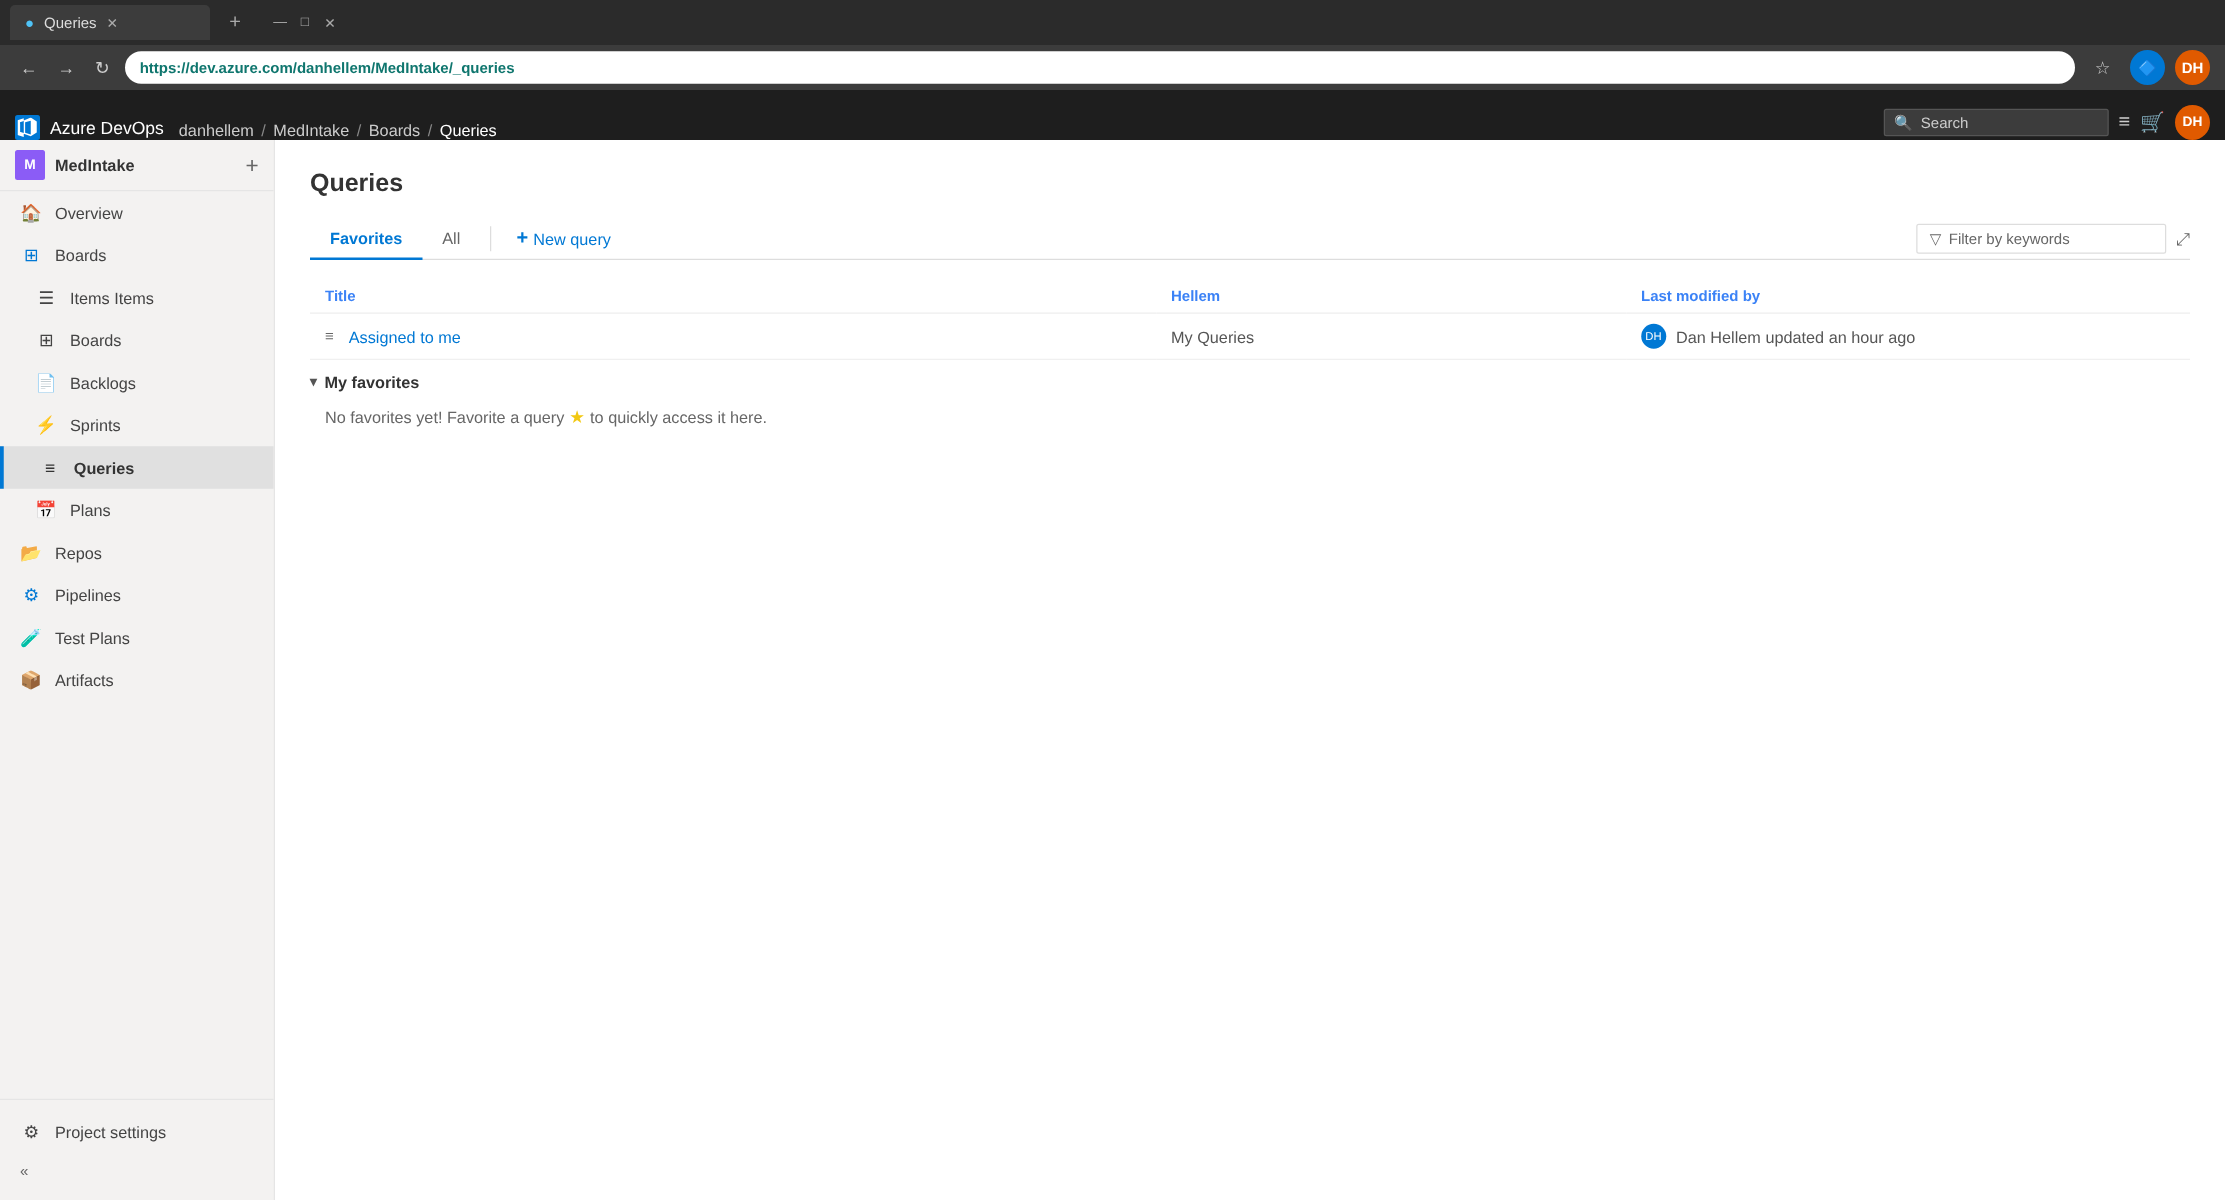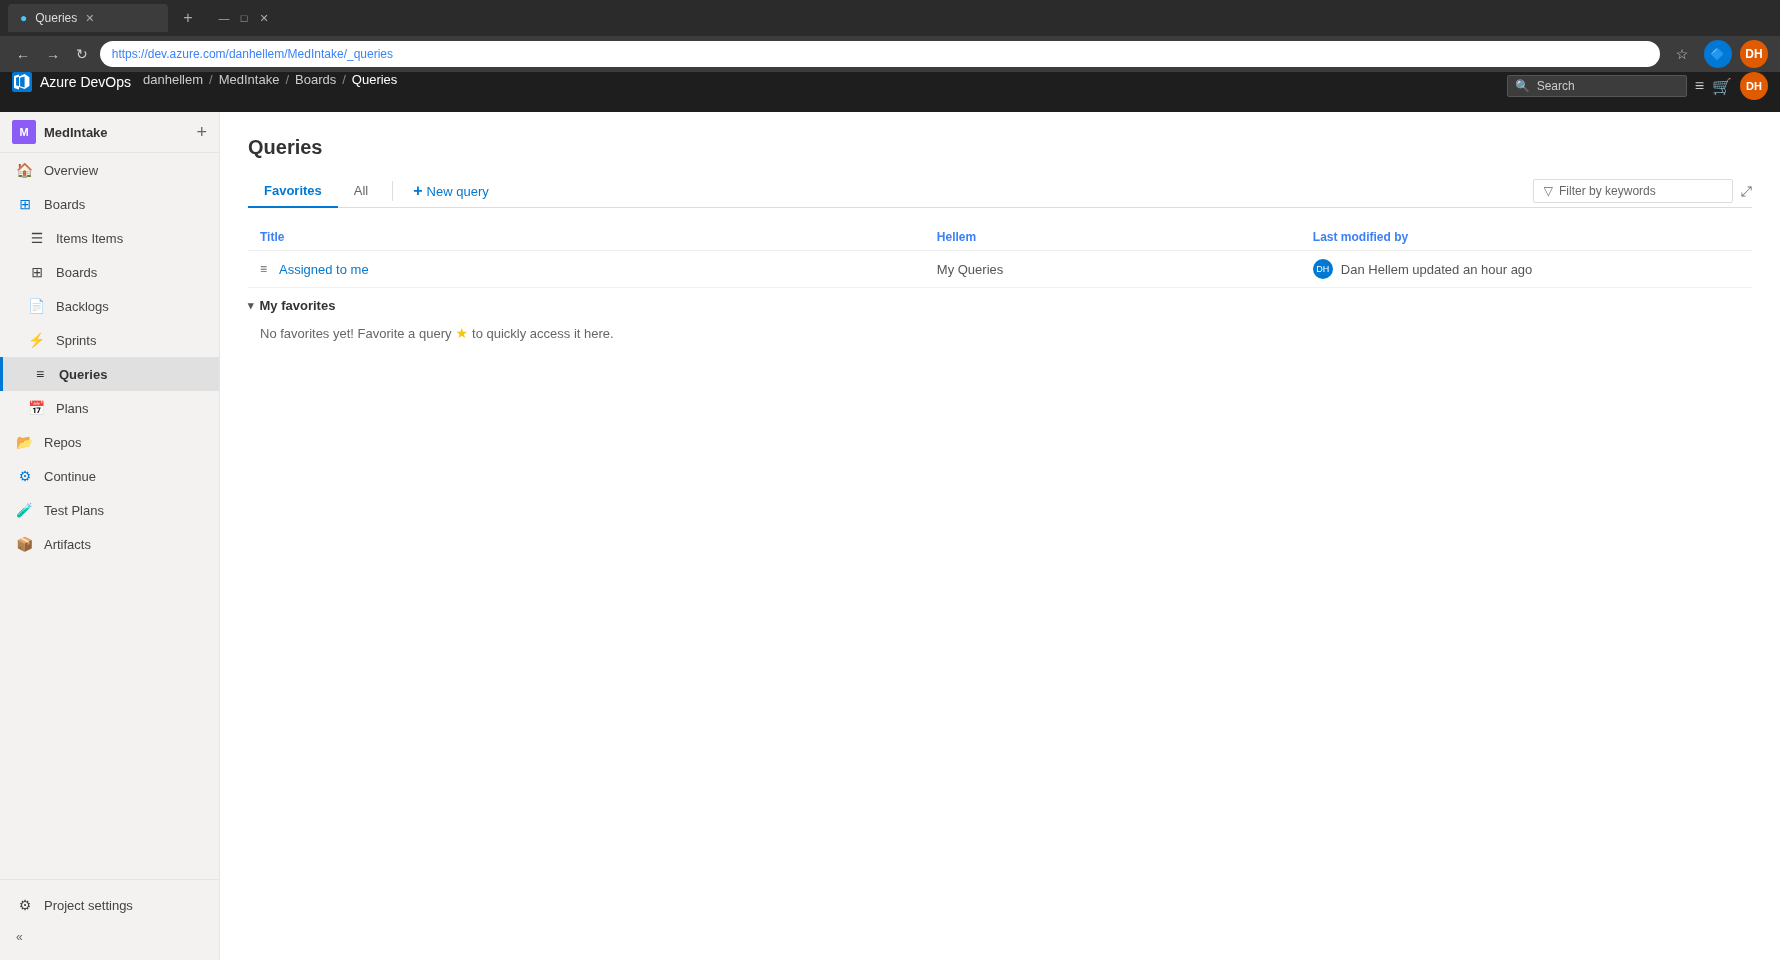--- a/index.html
+++ b/index.html
@@ -5,31 +5,31 @@
     * { box-sizing: border-box; margin: 0; padding: 0; }
     body { font-family: 'Segoe UI', sans-serif; font-size: 13px; background: #fff; color: #333; display: flex; flex-direction: column; height: 960px; overflow: hidden; }
 
     
     .browser-chrome { background: #2b2b2b; height: 36px; display: flex; align-items: center; padding: 0 8px; gap: 8px; }
     .browser-tab { background: #3c3c3c; color: #ddd; padding: 0 12px; height: 28px; display: flex; align-items: center; gap: 8px; border-radius: 4px 4px 0 0; font-size: 12px; min-width: 160px; }
     .browser-tab-close { color: #aaa; cursor: pointer; font-size: 11px; }
     .browser-new-tab { color: #aaa; width: 24px; height: 24px; display: flex; align-items: center; justify-content: center; cursor: pointer; font-size: 16px; }
     .browser-controls { background: #3c3c3c; height: 36px; display: flex; align-items: center; padding: 0 12px; gap: 8px; }
     .browser-btn { background: none; border: none; color: #ccc; cursor: pointer; font-size: 14px; padding: 4px; }
-    .browser-url-bar { flex: 1; background: #fff; border: none; border-radius: 16px; padding: 4px 12px; font-size: 12px; color: #3b82f6; height: 26px; }
+    .browser-url-bar { flex: 1; background: #fff; border: none; border-radius: 16px; padding: 4px 12px; font-size: 12px; color: #0f766e; height: 26px; font-weight: bold; }
     .browser-action-icons { display: flex; align-items: center; gap: 8px; }
     .browser-icon { width: 28px; height: 28px; border-radius: 50%; display: flex; align-items: center; justify-content: center; cursor: pointer; font-size: 14px; color: #ccc; }
     .browser-icon.orange { background: #e05a00; color: #fff; font-weight: bold; font-size: 12px; }
     .browser-icon.blue { background: #0078d4; color: #fff; font-size: 12px; }
     .browser-window-controls { display: flex; gap: 4px; margin-left: 8px; }
     .win-btn { width: 16px; height: 16px; border: none; background: none; color: #aaa; cursor: pointer; font-size: 11px; }
 
     
     .app { display: flex; flex-direction: column; flex: 1; overflow: hidden; }
-    .top-bar { background: #1e1e1e; height: 40px; display: flex; align-items: flex-start; padding: 0 12px; gap: 12px; }
+    .top-bar { background: #1e1e1e; height: 40px; display: flex; align-items: flex-end; padding: 0 12px; gap: 12px; }
     .top-bar-logo { display: flex; align-items: center; gap: 8px; color: #fff; font-size: 14px; font-weight: 500; }
     .logo-icon { width: 20px; height: 20px; background: #0078d4; border-radius: 2px; display: flex; align-items: center; justify-content: center; }
     .logo-icon svg { width: 16px; height: 16px; }
     .top-bar-breadcrumb { display: flex; align-items: center; gap: 6px; color: #ccc; font-size: 13px; flex: 1; }
     .breadcrumb-sep { color: #888; }
     .breadcrumb-link { color: #ccc; text-decoration: none; cursor: pointer; }
     .breadcrumb-current { color: #fff; }
     .top-bar-right { display: flex; align-items: center; gap: 8px; }
     .search-box { background: #3c3c3c; border: 1px solid #555; border-radius: 2px; padding: 3px 8px; color: #ccc; font-size: 12px; width: 180px; display: flex; align-items: center; gap: 6px; cursor: pointer; }
     .top-bar-icon { color: #ccc; cursor: pointer; font-size: 16px; }
@@ -180,21 +180,21 @@
         <a class="nav-item" style="padding-left:28px;">
           <span class="nav-icon">📅</span>
           <span class="nav-label">Plans</span>
         </a>
         <a class="nav-item">
           <span class="nav-icon" style="color:#e05a00;">📂</span>
           <span class="nav-label">Repos</span>
         </a>
         <a class="nav-item">
           <span class="nav-icon" style="color:#0078d4;">⚙</span>
-          <span class="nav-label">Continue</span>
+          <span class="nav-label">Pipelines</span>
         </a>
         <a class="nav-item">
           <span class="nav-icon" style="color:#c00;">🧪</span>
           <span class="nav-label">Test Plans</span>
         </a>
         <a class="nav-item">
           <span class="nav-icon" style="color:#8b5cf6;">📦</span>
           <span class="nav-label">Artifacts</span>
         </a>
       </nav>

